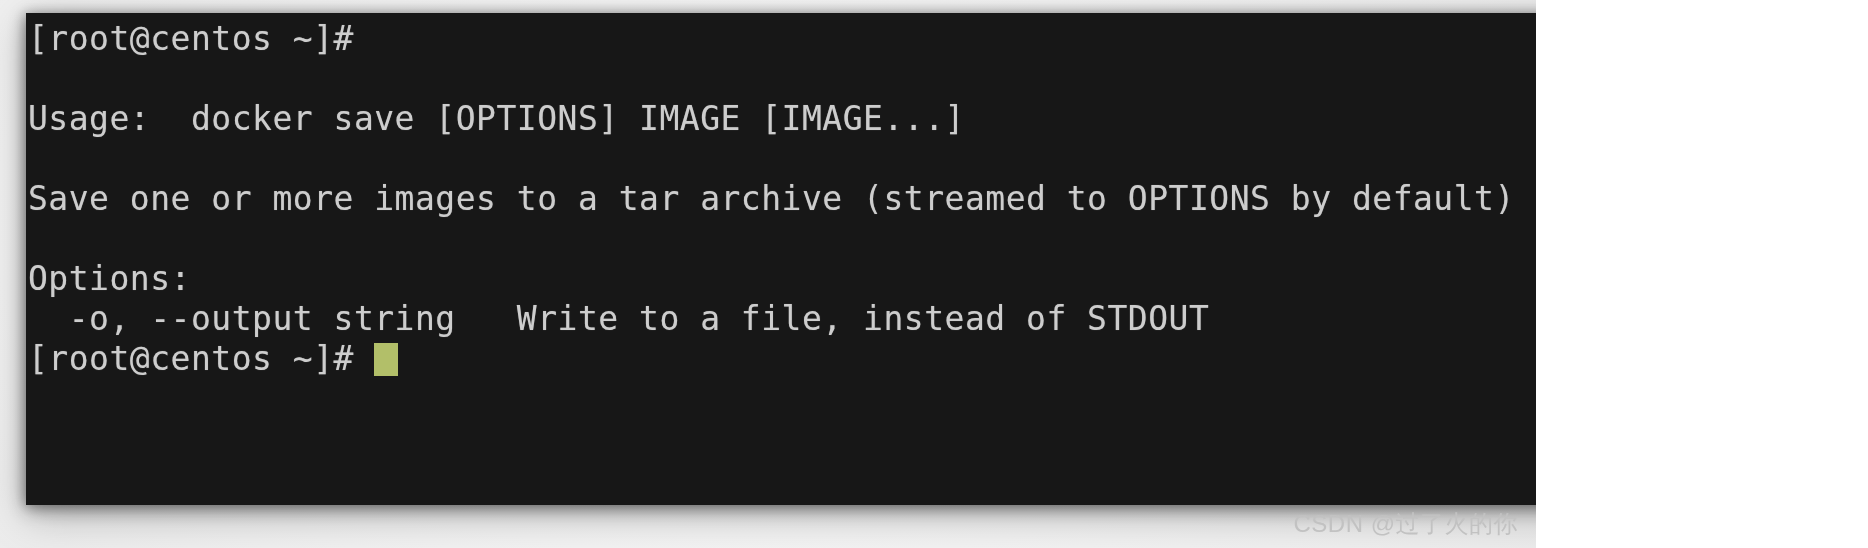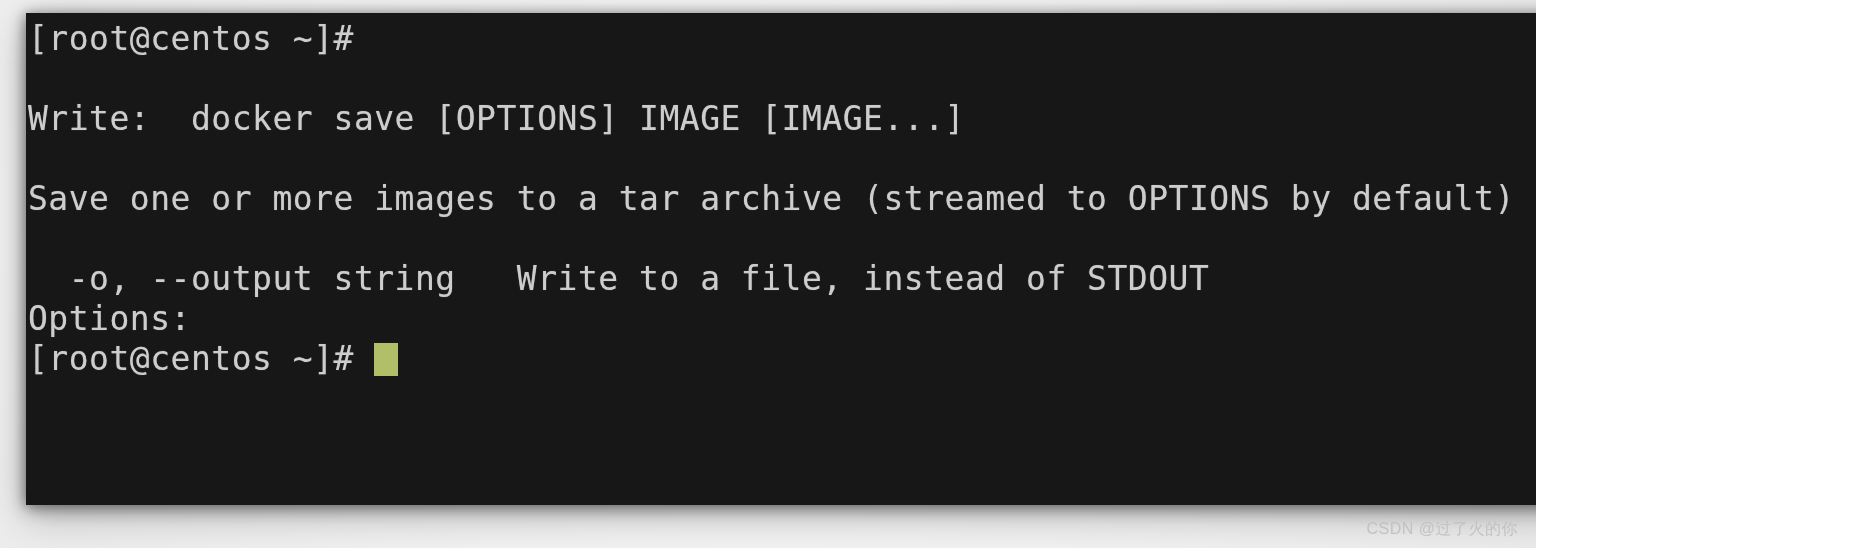--- a/index.html
+++ b/index.html
@@ -77,42 +77,42 @@
     vertical-align: -6px;
     background: #b2bf69;
   }
 
   
   #watermark {
     position: absolute;
     right: 18px;
     bottom: 8px;
     font-family: "Liberation Sans", sans-serif;
-    font-size: 16px;
+    font-size: 24px;
     color: #c2c2c2;
     letter-spacing: 0.5px;
     white-space: nowrap;
   }
 </style>
 </head>
 <body>
 
 <div id="screen">
 
   <div id="terminal">
     <div id="term-body">
 
       <div class="tline">[root@centos ~]#</div>
       <div class="tline blank"></div>
-      <div class="tline">Write:  docker save [OPTIONS] IMAGE [IMAGE...]</div>
+      <div class="tline">Usage:  docker save [OPTIONS] IMAGE [IMAGE...]</div>
       <div class="tline blank"></div>
       <div class="tline">Save one or more images to a tar archive (streamed to OPTIONS by default)</div>
       <div class="tline blank"></div>
+      <div class="tline">Options:</div>
       <div class="tline">  -o, --output string   Write to a file, instead of STDOUT</div>
-      <div class="tline">Options:</div>
 
       <div class="tline prompt-row"><span>[root@centos ~]# </span><span class="cursor-block"></span></div>
 
     </div>
   </div>
 
   <div id="watermark">CSDN @过了火的你</div>
 
 </div>
 

